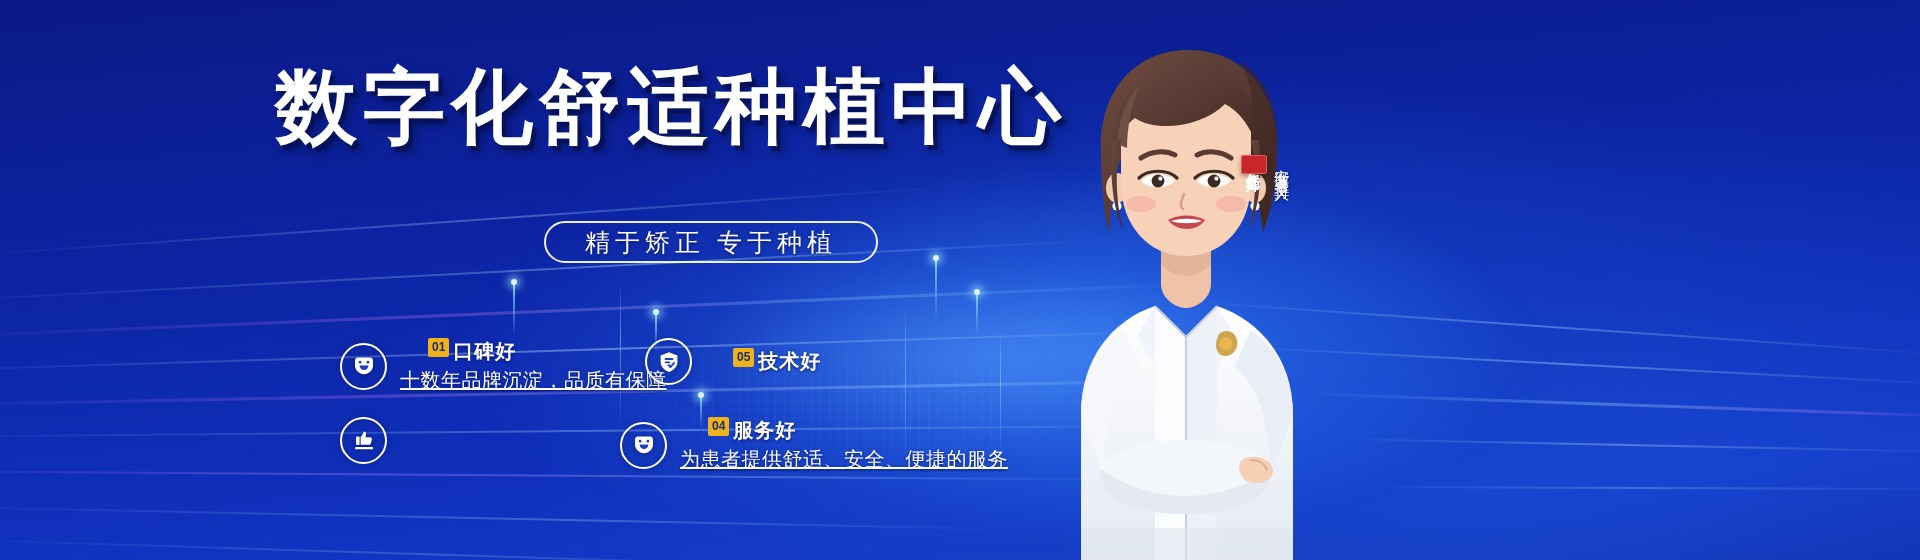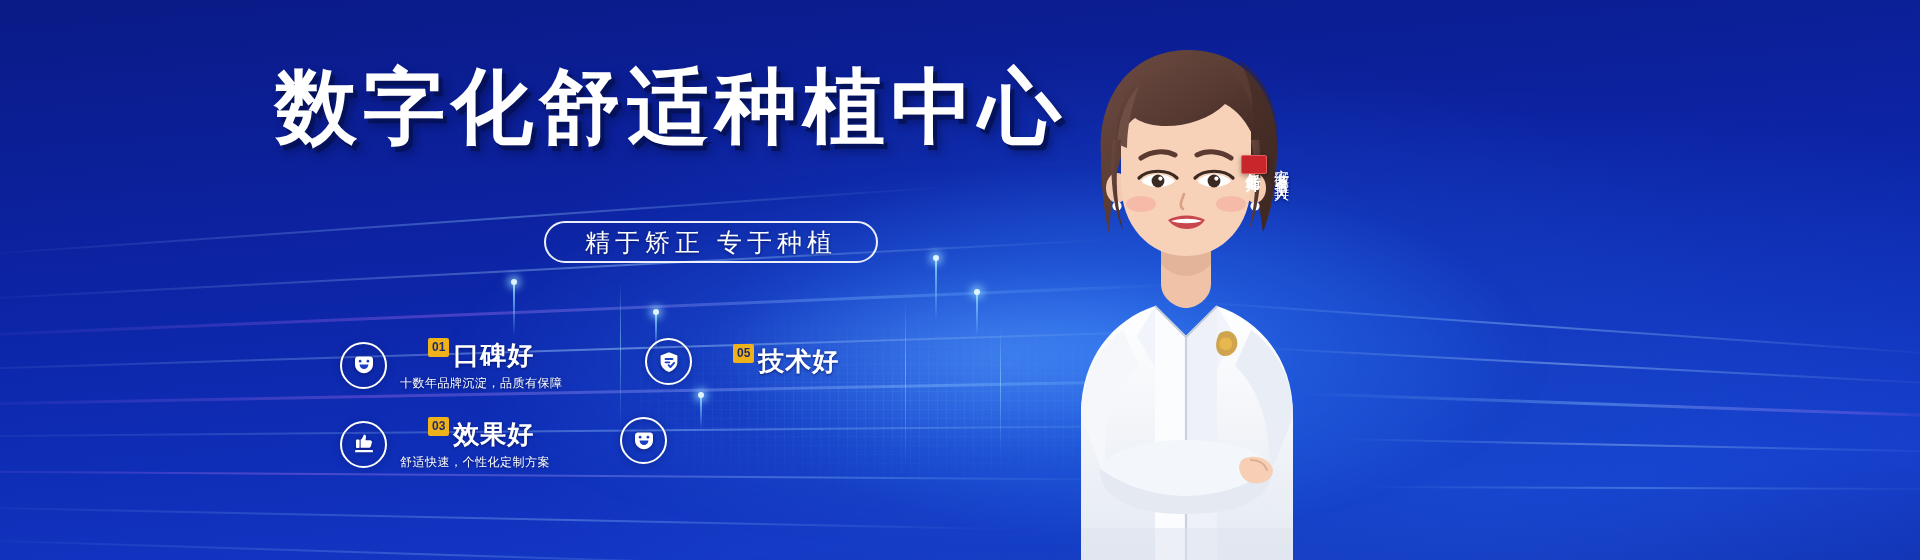--- a/index.html
+++ b/index.html
@@ -132,30 +132,31 @@
     color: #1f2a6b;
     font-size: 12px;
     font-weight: 700;
     line-height: 1;
     padding: 3px 4px 4px;
     border-radius: 2px;
     letter-spacing: 0;
   }
   .f-title {
     color: #ffffff;
-    font-size: 26px;
+    font-size: 20px;
     font-weight: 700;
     letter-spacing: 1px;
     text-shadow: 0 1px 3px rgba(3,15,80,.75);
   }
   .f-desc {
     color: #ffffff;
-    font-size: 12px;
+    font-size: 20px;
     letter-spacing: .5px;
     text-shadow: 0 1px 3px rgba(3,15,80,.75);
+    text-decoration: underline;
   }
 
   
   .person { position: absolute; left: 1005px; top: 36px; width: 360px; height: 524px; }
 
   
   .host-block {
     position: absolute;
     left: 1241px; top: 155px;
     width: 68px;
@@ -274,37 +275,37 @@
     </div>
 
     <div class="feature f2">
       <div class="f-icon">
         <svg width="26" height="26" viewBox="0 0 26 26">
           <path d="M12.9 3.4 C14.3 3.4 15.2 4.5 15.0 5.9 L14.5 9.3 L19.1 9.3 C20.4 9.3 21.2 10.4 20.9 11.6 L19.9 15.3 C19.7 16.2 18.9 16.8 18.0 16.8 L9.6 16.8 L9.6 8.8 C11.0 7.8 12.0 6.0 12.9 3.4 Z" fill="#ffffff"></path>
           <rect x="5.0" y="8.6" width="3.6" height="8.3" rx="1" fill="#ffffff"></rect>
           <path d="M5.2 19.1 L20.9 19.1 C21.5 19.1 22 19.6 22 20.2 L22 21.2 L4.1 21.2 L4.1 20.2 C4.1 19.6 4.6 19.1 5.2 19.1 Z" fill="#ffffff"></path>
         </svg>
       </div>
-      <div class="f-text">
-        <div class="f-head">
-          <span class="f-num">03</span>
-          <span class="f-title">效果好</span>
-        </div>
-        <div class="f-desc">舒适快速，个性化定制方案</div>
-      </div>
     </div>
 
     <div class="feature f3">
       <div class="f-icon">
         <svg width="26" height="26" viewBox="0 0 26 26">
           <path d="M4 7.5 C4 5.8 5.3 4.6 7 4.6 L19 4.6 C20.7 4.6 22 5.8 22 7.5 L22 12.6 C22 17.3 18 21.2 13 21.2 C8 21.2 4 17.3 4 12.6 Z" fill="#ffffff"></path>
           <path d="M8.6 12.4 C8.6 15 10.6 17 13 17 C15.4 17 17.4 15 17.4 12.4 Z" fill="#1a3fc4"></path>
           <circle cx="9.1" cy="9.2" r="1.35" fill="#1a3fc4"></circle>
           <circle cx="16.9" cy="9.2" r="1.35" fill="#1a3fc4"></circle>
         </svg>
+      </div>
+      <div class="f-text">
+        <div class="f-head">
+          <span class="f-num">04</span>
+          <span class="f-title">服务好</span>
+        </div>
+        <div class="f-desc">为患者提供舒适、安全、便捷的服务</div>
       </div>
     </div>
 
   </div>
 
   <div class="person">
     <svg width="360" height="524" viewBox="0 0 360 524">
       <defs>
         <linearGradient id="coat" x1="0" y1="0" x2="0" y2="1">
           <stop offset="0%" stop-color="#ffffff"></stop>

